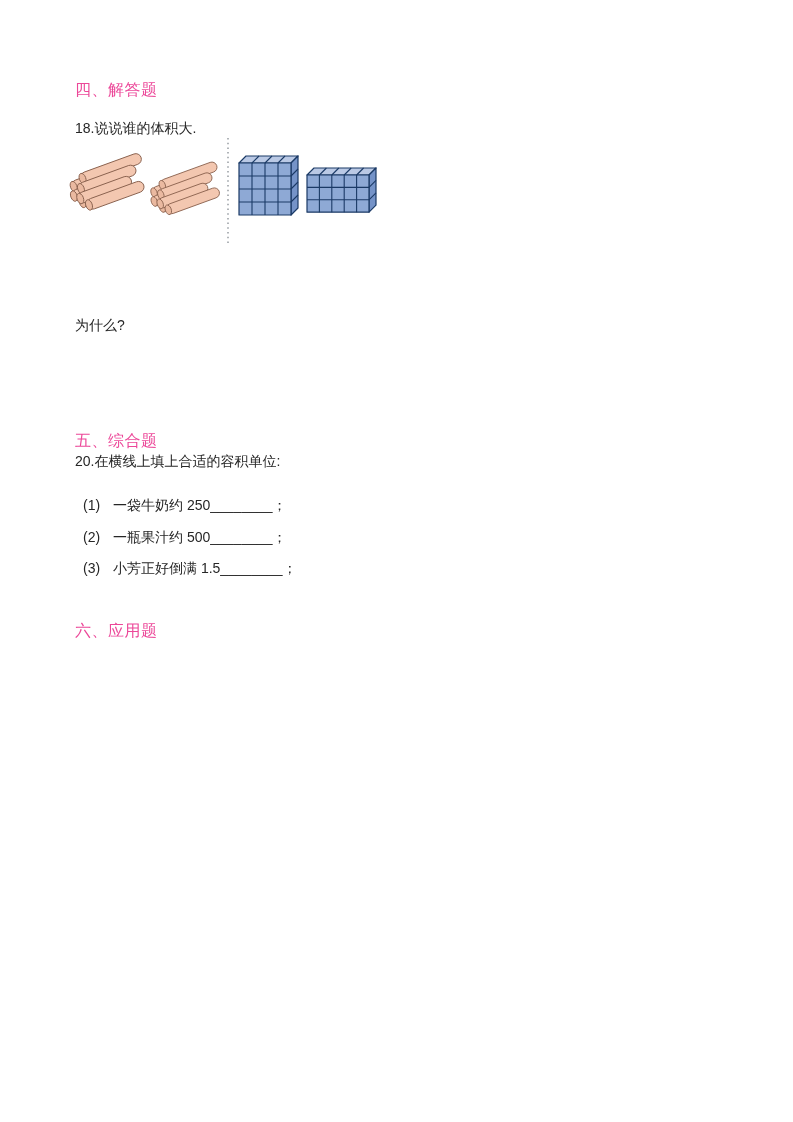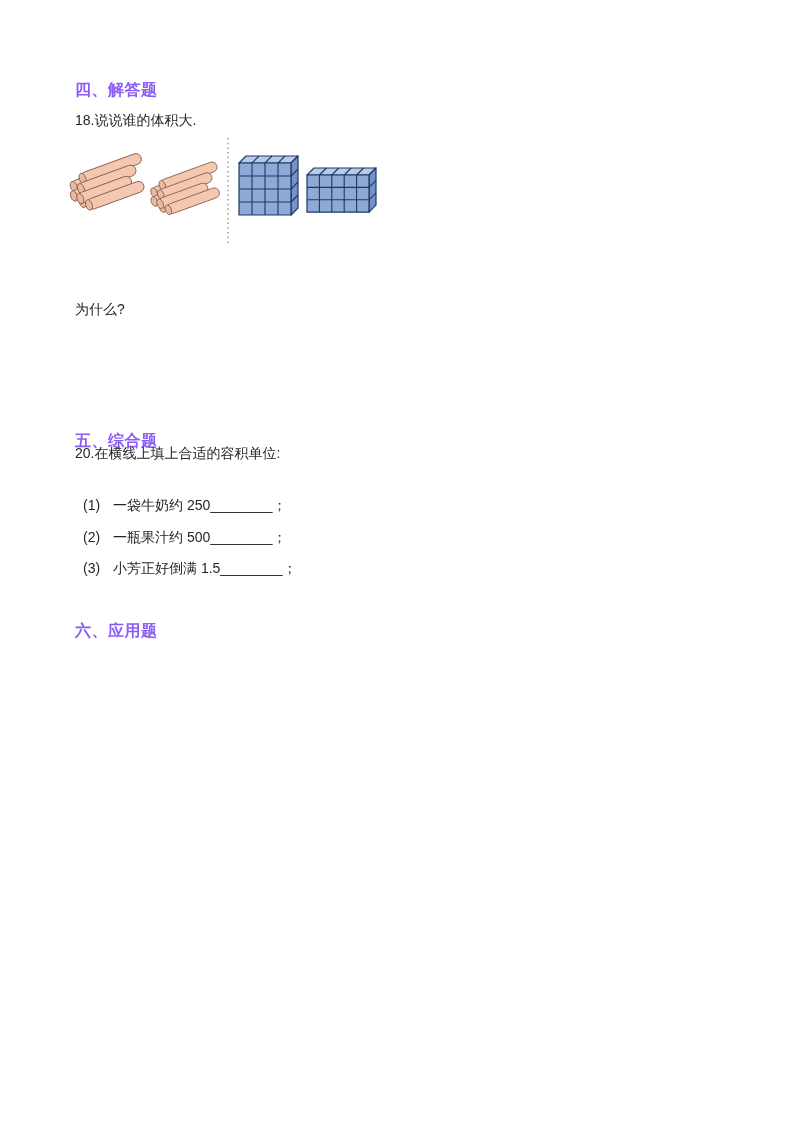--- a/index.html
+++ b/index.html
@@ -5,26 +5,26 @@
   html,body{margin:0;padding:0;}
   body{
     width:793px;height:1122px;background:#ffffff;
     font-family:"Liberation Sans","DejaVu Sans",sans-serif;
     color:var(--text,#262626);
     position:relative;overflow:hidden;
   }
   .page{position:absolute;inset:0;}
   .sec-heading{
     position:absolute;left:75px;margin:0;
-    font-size:16px;font-weight:bold;color:#8b5cf6;
+    font-size:16px;font-weight:normal;color:#ec4899;
     letter-spacing:0.5px;white-space:nowrap;
   }
   .line{
     position:absolute;left:75px;
-    font-size:14px;line-height:17px;white-space:nowrap;
+    font-size:14px;line-height:17px;white-space:nowrap;margin-top:8px;
   }
   .fig{position:absolute;left:63px;top:136px;}
   .item{position:absolute;left:0;font-size:14px;line-height:17px;white-space:nowrap;}
   .item-label{display:inline-block;width:30px;}
   .q21-num{display:inline-block;width:53px;}
   .log{fill:var(--log-fill,#f3c7b0);stroke:var(--log-stroke,#8a614e);stroke-width:0.9;}
   .cap{fill:var(--log-cap,#eab9a0);stroke:var(--log-stroke,#8a614e);stroke-width:0.9;}
   .divider-line{stroke:var(--divider,#8f959b);stroke-width:1.4;}
   .cube-top{fill:var(--cube-top,#bac9e5);stroke:var(--cube-stroke,#1b3a66);stroke-width:1.2;stroke-linejoin:round;}
   .cube-side{fill:var(--cube-side,#7593c8);stroke:var(--cube-stroke,#1b3a66);stroke-width:1.2;stroke-linejoin:round;}
@@ -92,21 +92,21 @@
         <line x1="281.2" y1="39" x2="288.2" y2="32" class="cube-line"></line>
         <line x1="293.6" y1="39" x2="293.6" y2="76.2" class="cube-line"></line>
         <line x1="293.6" y1="39" x2="300.6" y2="32" class="cube-line"></line>
         <line x1="244" y1="51.4" x2="306" y2="51.4" class="cube-line"></line>
         <line x1="306" y1="51.4" x2="313" y2="44.4" class="cube-line"></line>
         <line x1="244" y1="63.8" x2="306" y2="63.8" class="cube-line"></line>
         <line x1="306" y1="63.8" x2="313" y2="56.8" class="cube-line"></line>
       </g>
   </svg>
 
-  <div class="line" style="top:301px">为什么?</div>
+  <div class="line" style="top:309px">为什么?</div>
 
   <h2 class="sec-heading" style="top:431px">五、综合题</h2>
 
   <div class="line" style="top:445px">20.在横线上填上合适的容积单位:</div>
 
   <div class="item" style="left:83px;top:497px">
     <span class="item-label">(1)</span><span>一袋牛奶约 250________；</span>
   </div>
   <div class="item" style="left:83px;top:529px">
     <span class="item-label">(2)</span><span>一瓶果汁约 500________；</span>

